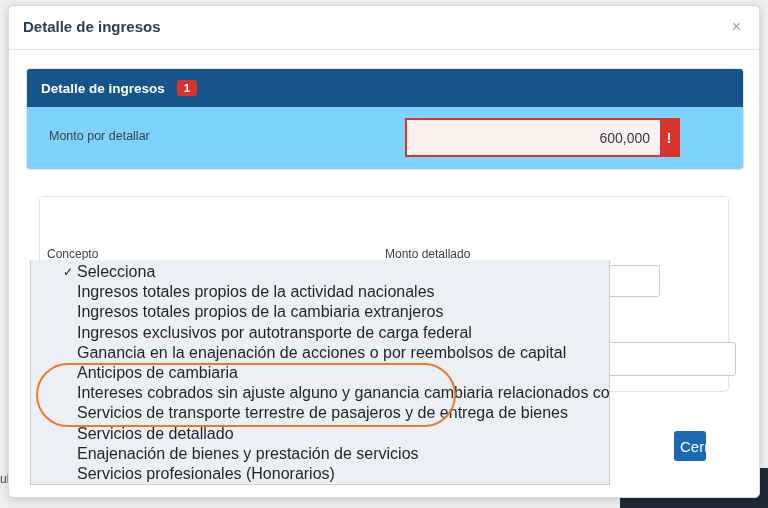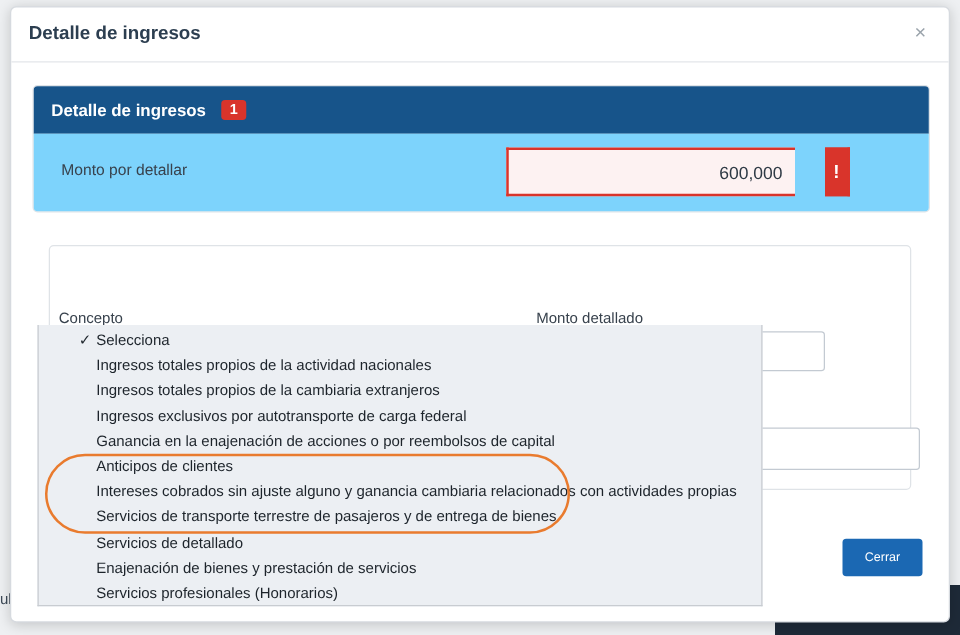--- a/index.html
+++ b/index.html
@@ -124,21 +124,20 @@
     position: absolute;
     left: 22px; top: 22px;
     font-size: 12.5px;
     color: #38424d;
   }
   .amount-wrap {
     position: absolute;
     left: 378px; top: 11px;
     width: 275px; height: 39px;
     display: flex;
-    gap: 24px;
   }
   .amount-input {
     flex: 1 1 auto;
     border: 2px solid #d9342b;
     border-right: none;
     background: #fdf2f2;
     font-size: 14px;
     color: #2f3a45;
     text-align: right;
     padding: 0 10px;
@@ -167,21 +166,21 @@
     border: 1px solid #dfe3e7;
     border-radius: 4px;
     background: #fff;
   }
   .col-head {
     position: absolute;
     font-size: 12px;
     color: #38424d;
   }
   .col-head.concepto { left: 7px; top: 50px; }
-  .col-head.monto { left: 345px; top: 50px; margin-left: 44px; }
+  .col-head.monto { left: 345px; top: 50px; }
 
   .ghost-select {
     position: absolute;
     left: 6px; top: 68px;
     width: 338px; height: 32px;
     border: 1px solid #c3cad2;
     border-radius: 3px;
     background: #fff;
   }
   .ghost-amount {
@@ -215,22 +214,22 @@
   }
 
   .cerrar-btn {
     position: absolute;
     left: 665px; top: 425px;
     background: #1b68b3;
     color: #fff;
     border: none;
     border-radius: 3px;
     height: 30px;
-    width: 64px;
-    font-size: 10px;
+    width: 32px;
+    font-size: 15px;
     font-family: "Liberation Sans", sans-serif;
     cursor: pointer;
   }
 
   
   .dropdown {
     position: absolute;
     left: 30px; top: 260px;
     width: 580px;
     background: #eceff3;
@@ -239,21 +238,21 @@
     z-index: 40;
     padding: 2px 0 0 0;
     max-height: 248px;
     overflow: hidden;
   }
   .dd-item {
     position: relative;
     height: 20.2px;
     line-height: 20.2px;
     padding-left: 46px;
-    font-size: 12px;
+    font-size: 16px;
     color: #1d242b;
     white-space: nowrap;
     cursor: pointer;
   }
   .dd-item.selected::before {
     content: "\2713";
     position: absolute;
     left: 32px; top: 0;
     font-size: 12px;
     color: #1d242b;
@@ -321,21 +320,21 @@
     <button class="cerrar-btn">Cerrar</button>
 
   </div>
 
   <div class="dropdown">
     <div class="dd-item selected">Selecciona</div>
     <div class="dd-item">Ingresos totales propios de la actividad nacionales</div>
     <div class="dd-item">Ingresos totales propios de la cambiaria extranjeros</div>
     <div class="dd-item">Ingresos exclusivos por autotransporte de carga federal</div>
     <div class="dd-item">Ganancia en la enajenación de acciones o por reembolsos de capital</div>
-    <div class="dd-item">Anticipos de clientes</div>
+    <div class="dd-item">Anticipos de cambiaria</div>
     <div class="dd-item">Intereses cobrados sin ajuste alguno y ganancia cambiaria relacionados con actividades propias</div>
     <div class="dd-item">Servicios de transporte terrestre de pasajeros y de entrega de bienes</div>
     <div class="dd-item">Servicios de detallado</div>
     <div class="dd-item">Enajenación de bienes y prestación de servicios</div>
     <div class="dd-item">Servicios profesionales (Honorarios)</div>
   </div>
 
   <div class="highlight-box"></div>
 
 </div>

